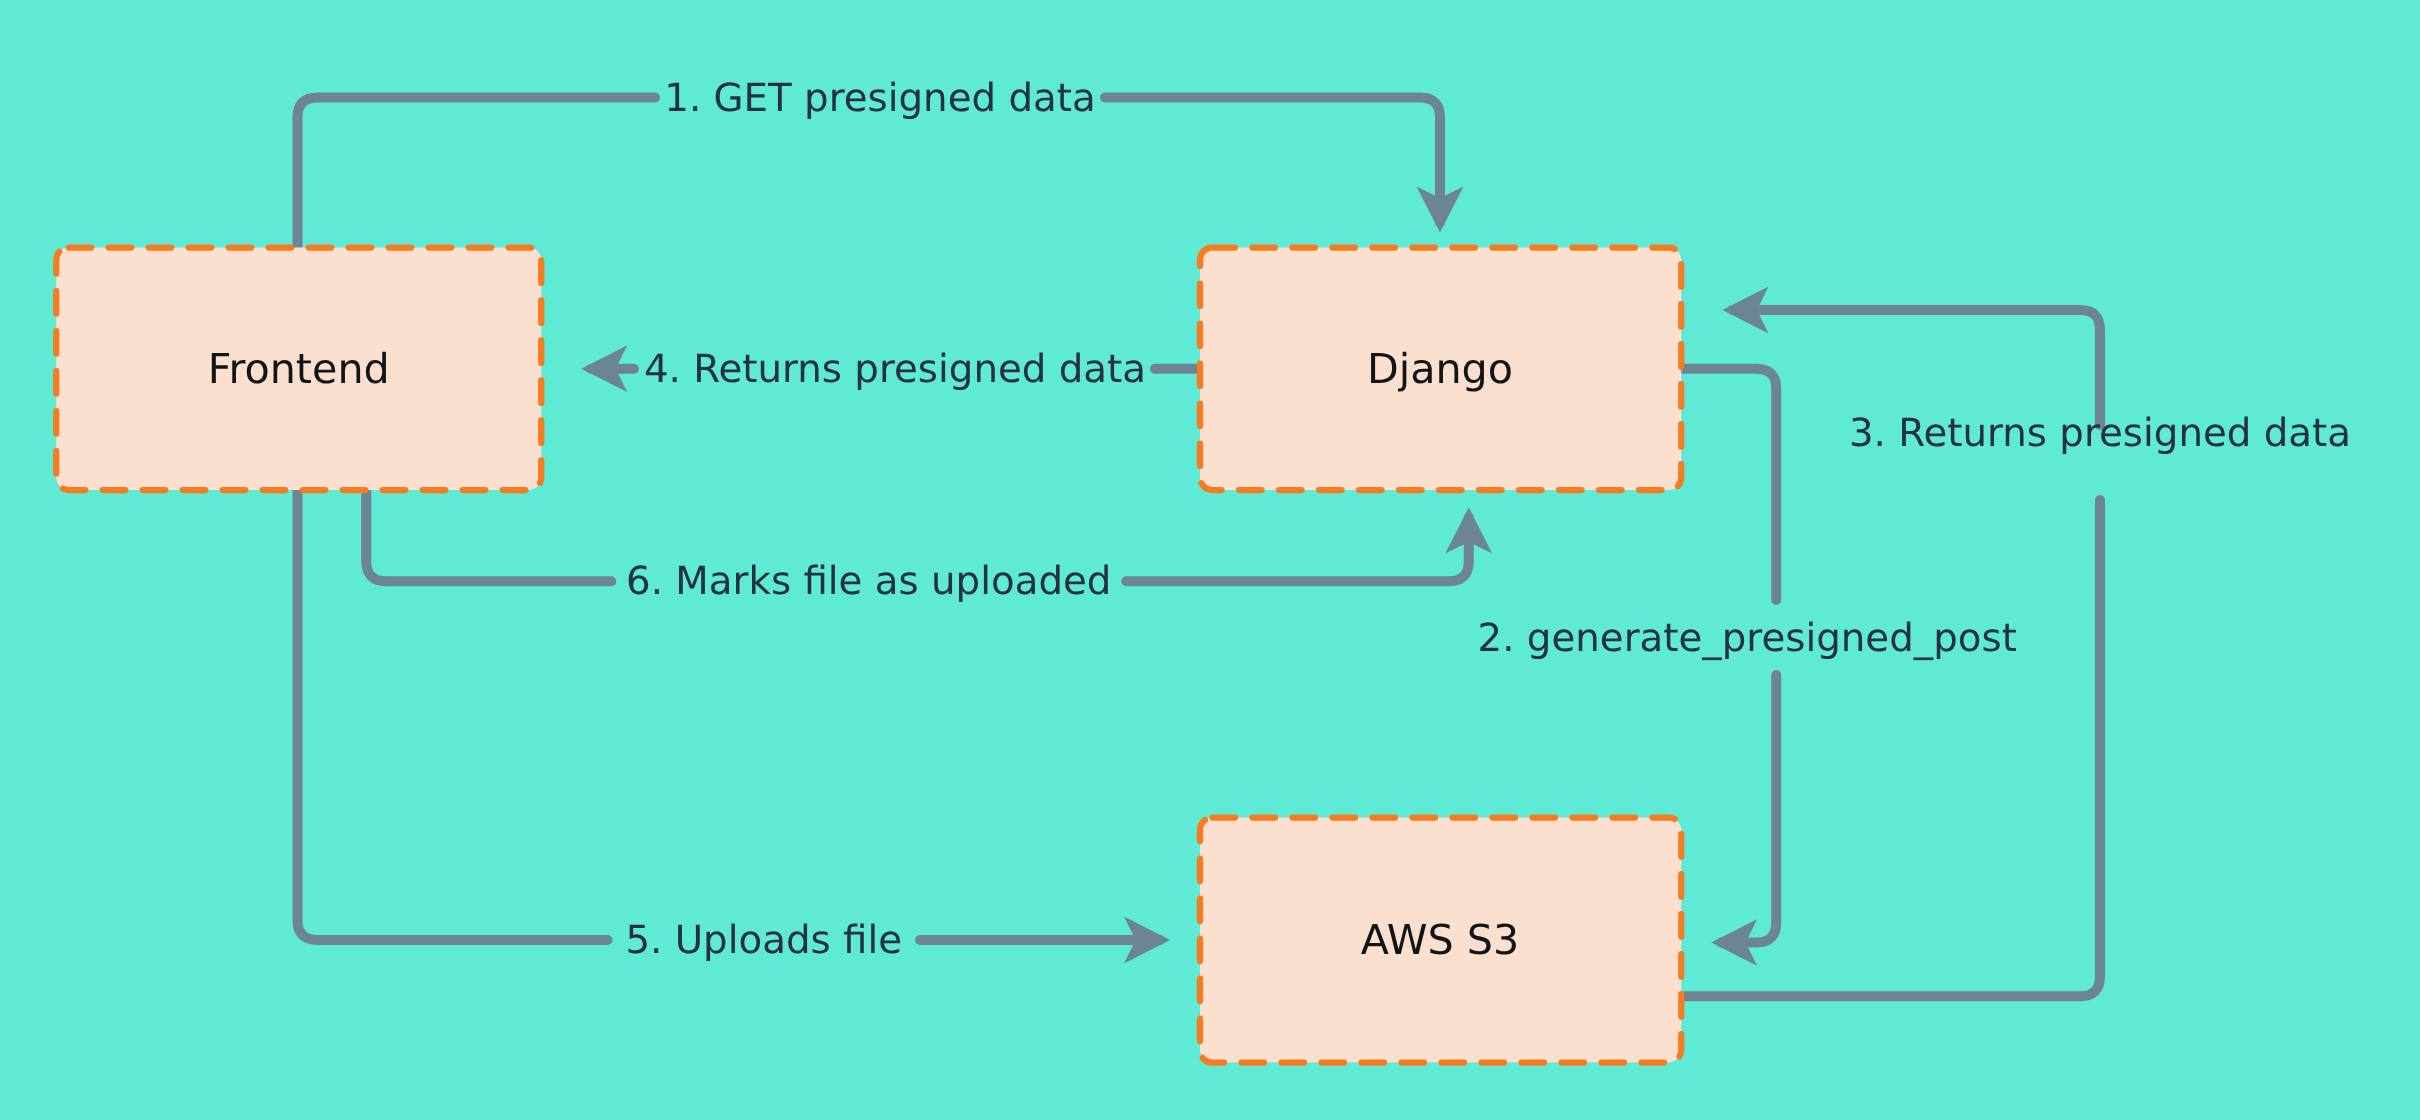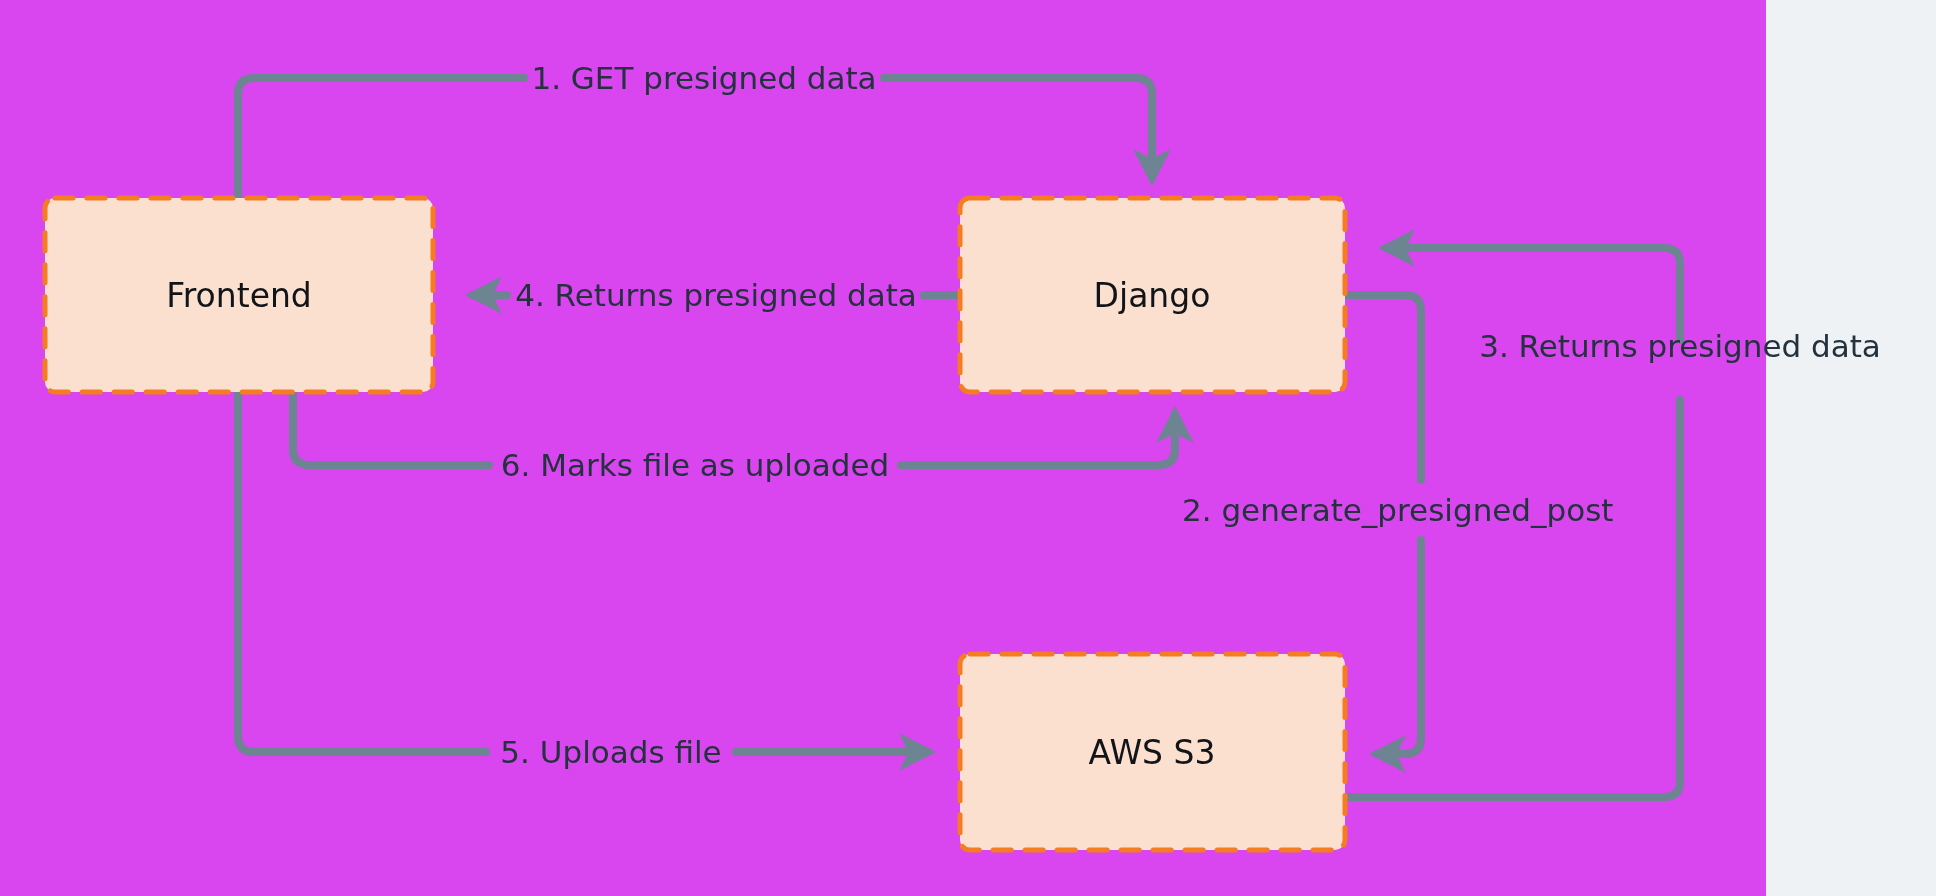--- a/index.html
+++ b/index.html
@@ -8,23 +8,23 @@
     background: #eef2f5;
   }
   body {
     width: 1936px;
     height: 896px;
     overflow: hidden;
     font-family: "DejaVu Sans", sans-serif;
   }
   #diagram-root {
     position: relative;
-    width: 1766px;
+    width: 1936px;
     height: 896px;
-    background: #d946ef;
+    background: #5eead4;
   }
   svg#flow {
     display: block;
     width: 1936px;
     height: 896px;
   }
   .node-rect {
     fill: #fce0cf;
     stroke: #f57c20;
     stroke-width: 5;

